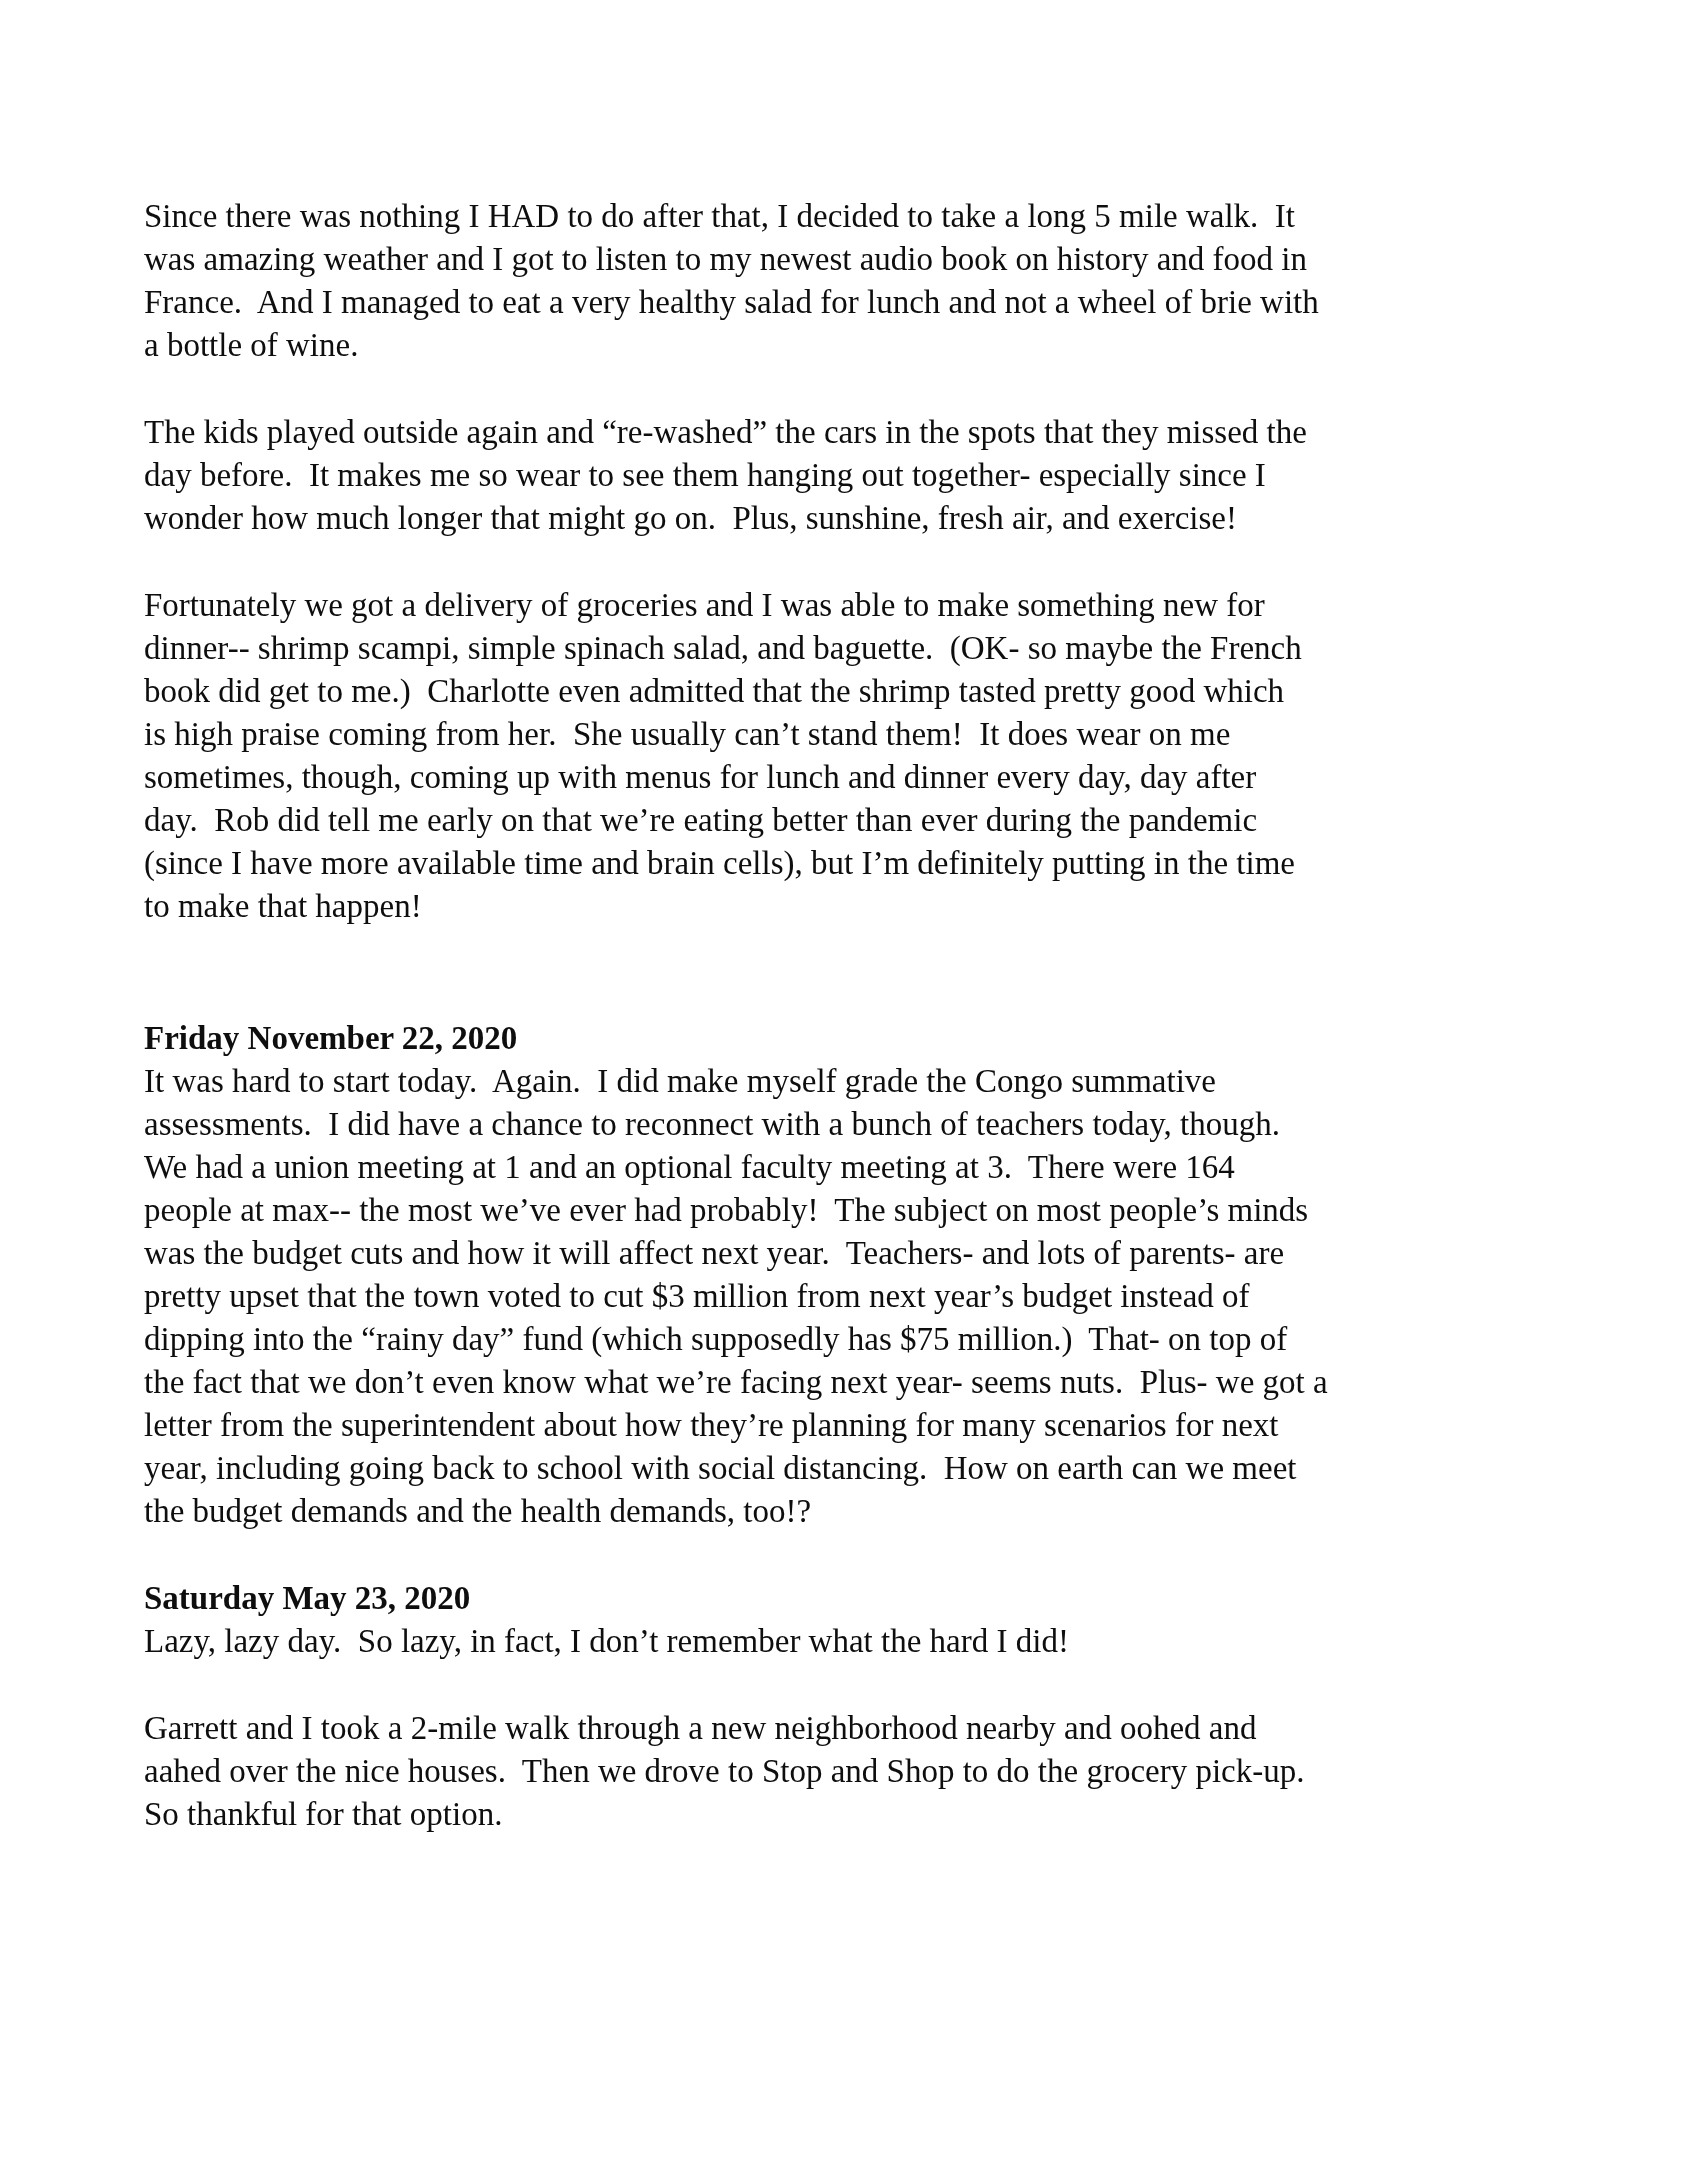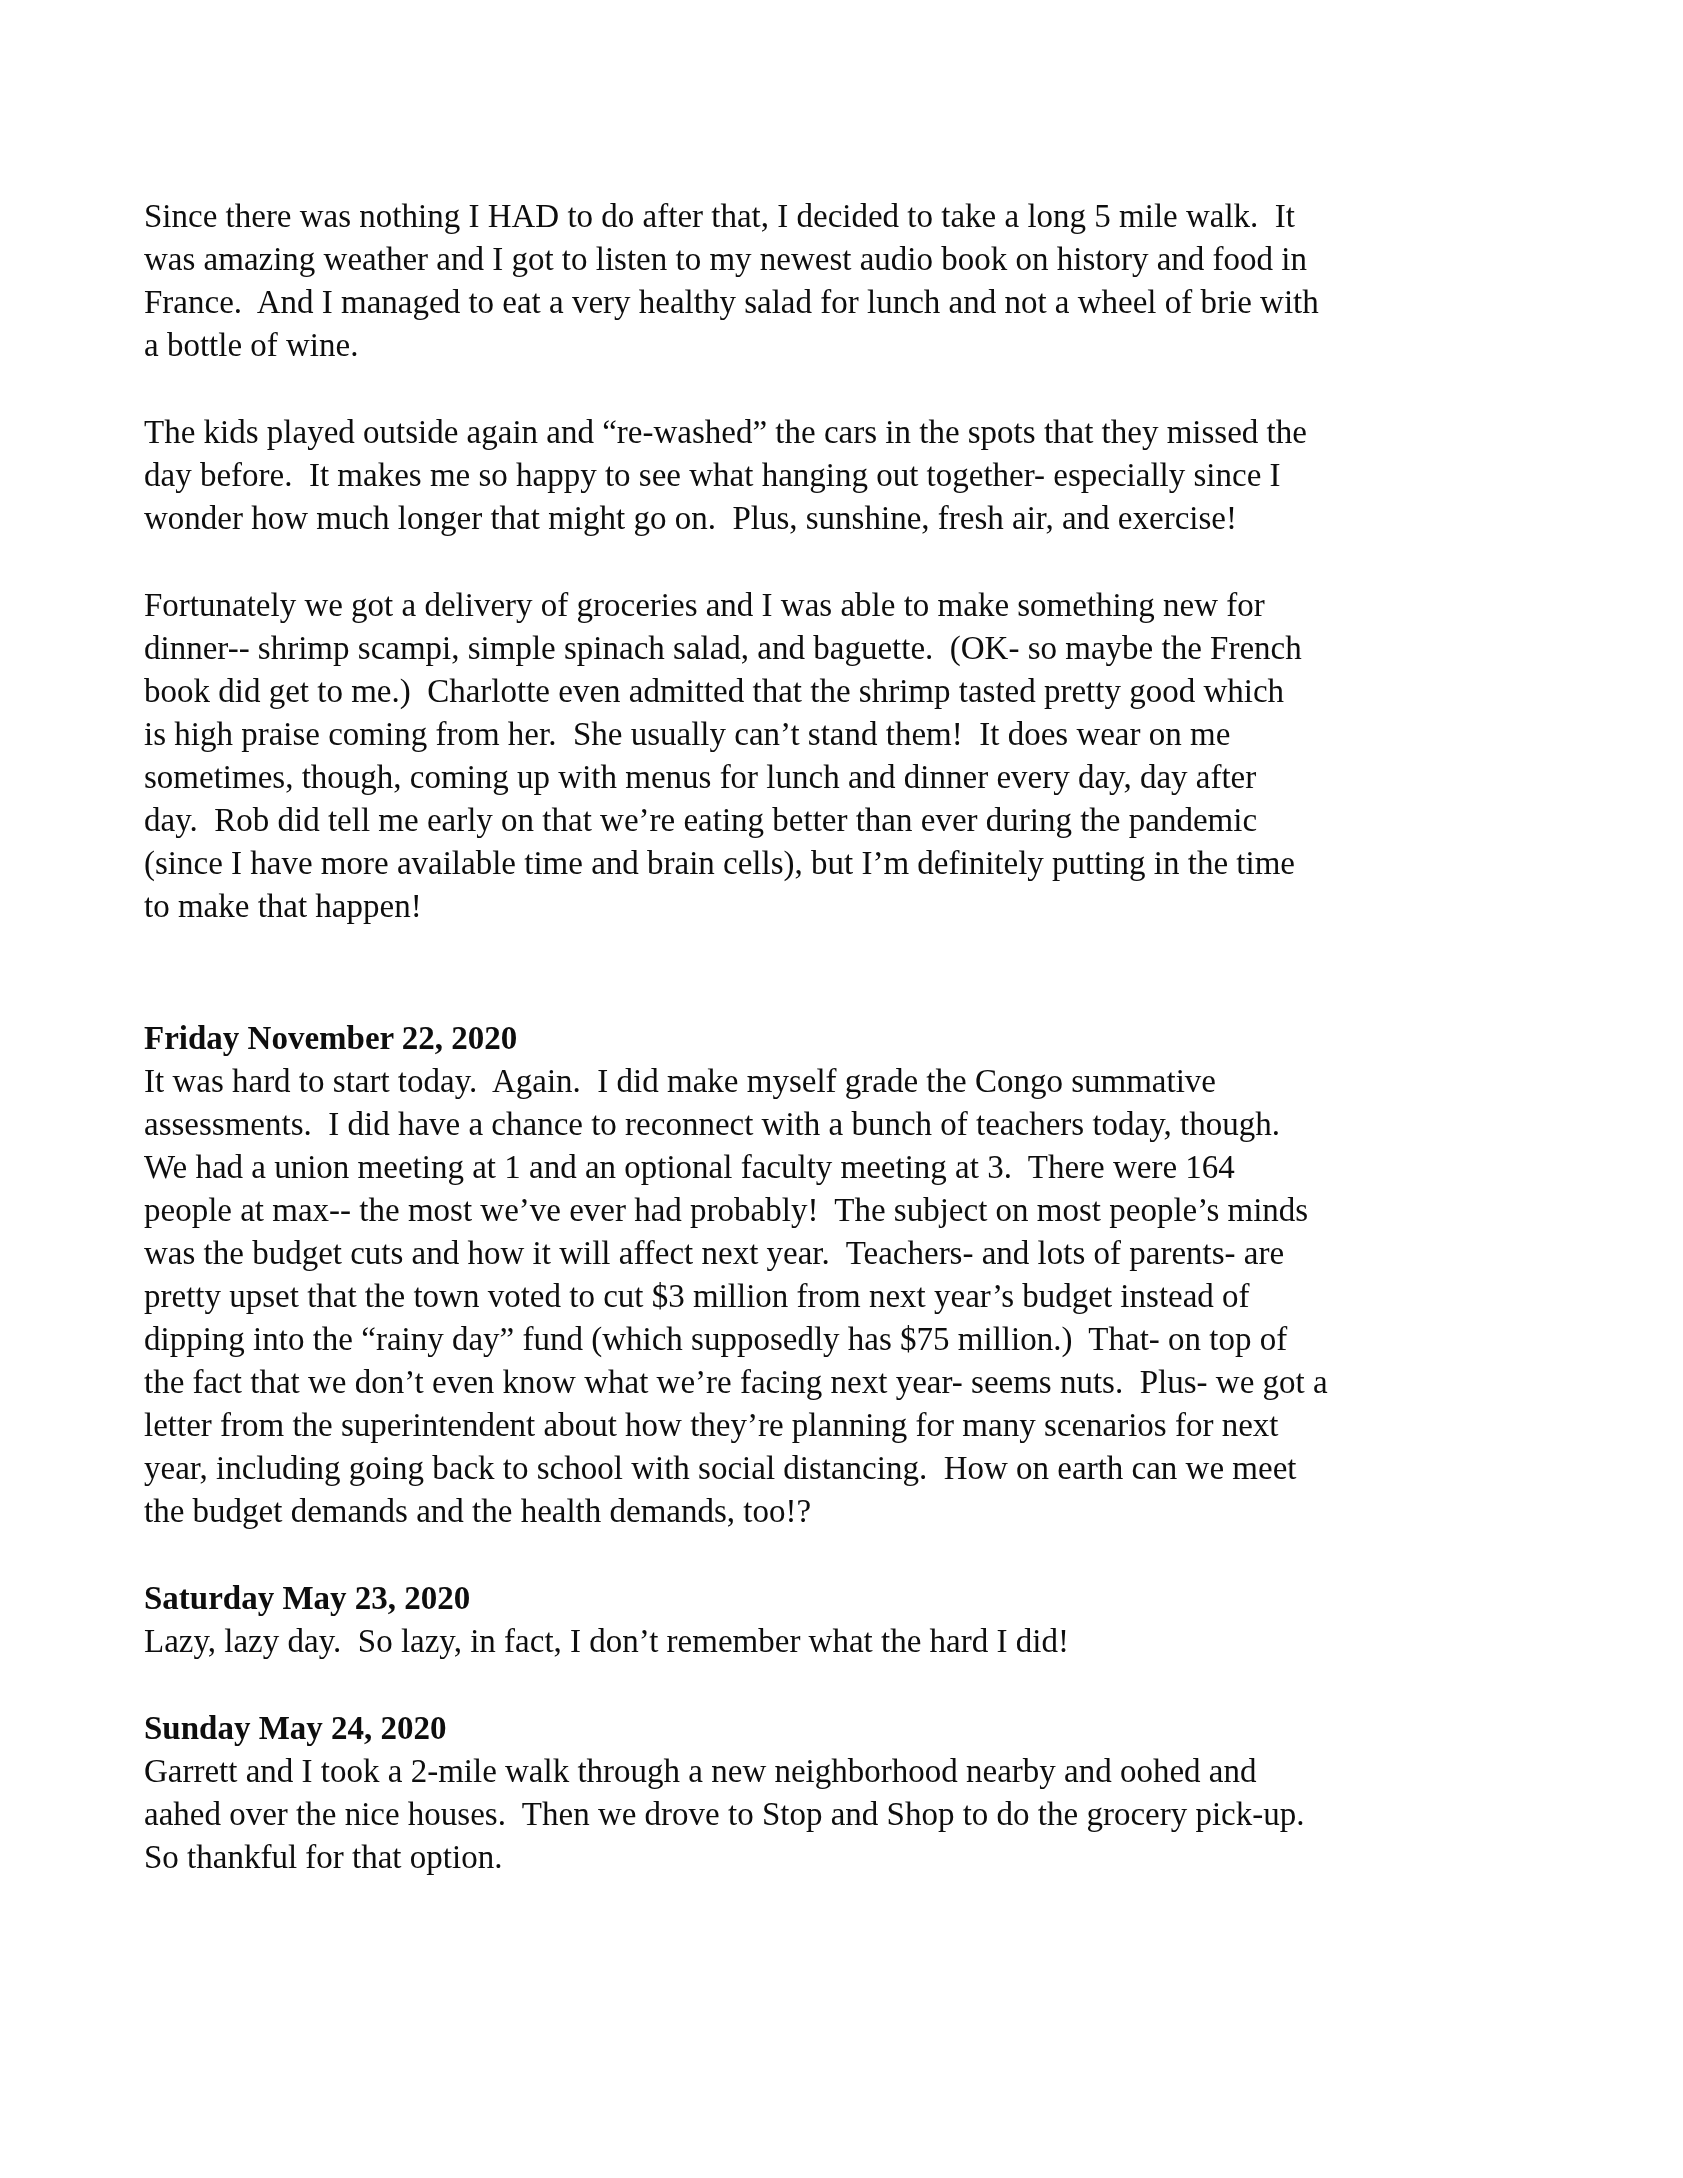--- a/index.html
+++ b/index.html
@@ -36,21 +36,21 @@
 <body>
 
 <div class="page">
 
   <p class="block gap1">Since there was nothing I HAD to do after that, I decided to take a long 5 mile walk.  It
 was amazing weather and I got to listen to my newest audio book on history and food in
 France.  And I managed to eat a very healthy salad for lunch and not a wheel of brie with
 a bottle of wine.</p>
 
   <p class="block gap1">The kids played outside again and “re-washed” the cars in the spots that they missed the
-day before.  It makes me so happy to see what hanging out together- especially since I
+day before.  It makes me so wear to see them hanging out together- especially since I
 wonder how much longer that might go on.  Plus, sunshine, fresh air, and exercise!</p>
 
   <p class="block gap2">Fortunately we got a delivery of groceries and I was able to make something new for
 dinner-- shrimp scampi, simple spinach salad, and baguette.  (OK- so maybe the French
 book did get to me.)  Charlotte even admitted that the shrimp tasted pretty good which
 is high praise coming from her.  She usually can’t stand them!  It does wear on me
 sometimes, though, coming up with menus for lunch and dinner every day, day after
 day.  Rob did tell me early on that we’re eating better than ever during the pandemic
 (since I have more available time and brain cells), but I’m definitely putting in the time
 to make that happen!</p>
@@ -66,20 +66,19 @@
 dipping into the “rainy day” fund (which supposedly has $75 million.)  That- on top of
 the fact that we don’t even know what we’re facing next year- seems nuts.  Plus- we got a
 letter from the superintendent about how they’re planning for many scenarios for next
 year, including going back to school with social distancing.  How on earth can we meet
 the budget demands and the health demands, too!?</p>
 
   <p class="block heading">Saturday May 23, 2020</p>
 
   <p class="block gap1">Lazy, lazy day.  So lazy, in fact, I don’t remember what the hard I did!</p>
 
-  <p class="block heading">Sunday May 24, 2020</p>
 
   <p class="block">Garrett and I took a 2-mile walk through a new neighborhood nearby and oohed and
 aahed over the nice houses.  Then we drove to Stop and Shop to do the grocery pick-up.
 So thankful for that option.</p>
 
 </div>
 
 
 </body></html>

